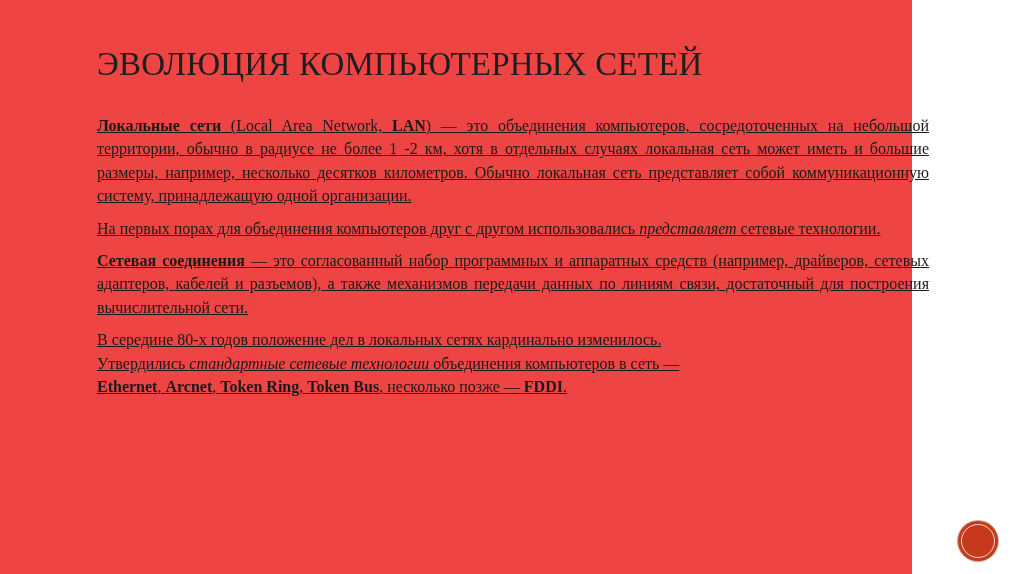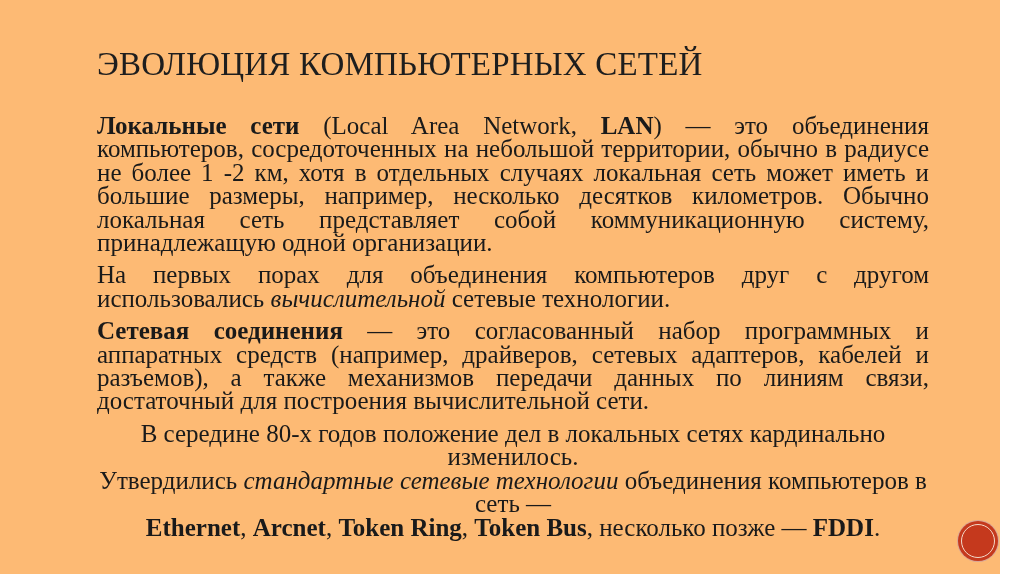--- a/index.html
+++ b/index.html
@@ -11,51 +11,52 @@
       width: 1024px;
       height: 574px;
       position: relative;
       overflow: hidden;
       font-family: "Liberation Serif", "DejaVu Serif", serif;
       color: #1a1a1a;
     }
     .slide {
       position: absolute;
       left: 0; top: 0;
-      width: 1000px;
+      width: 912px;
       height: 574px;
-      background: #fdba74;
+      background: #ef4444;
     }
     .title {
       position: absolute;
       left: 97px;
       top: 44px;
       font-family: "Liberation Serif", "DejaVu Serif", serif;
       font-size: 33px;
       letter-spacing: 0.2px;
       color: #1e1e1e;
       white-space: nowrap;
       margin: 0;
       font-weight: normal;
       line-height: 40px;
     }
     .content {
       position: absolute;
       left: 97px;
       top: 114px;
       width: 832px;
-      font-size: 25px;
+      font-size: 16px;
       line-height: 23.4px;
       color: #1a1a1a;
+      text-decoration: underline;
     }
     .para {
       margin: 0 0 9px 0;
       text-align: justify;
     }
-    .para.last-left { text-align: center; }
+    .para.last-left { text-align: left; }
     b { font-weight: bold; }
     i { font-style: italic; }
     .dot-wrap {
       position: absolute;
       left: 958px;
       top: 521px;
       width: 40px;
       height: 40px;
       border-radius: 50%;
       background: #c5391d;
@@ -74,21 +75,21 @@
 <body>
 
 <div class="slide">
 
   <h1 class="title">ЭВОЛЮЦИЯ КОМПЬЮТЕРНЫХ СЕТЕЙ</h1>
 
   <div class="content">
 
     <p class="para"><b>Локальные сети</b><span> (Local Area Network, </span><b>LAN</b><span>) — это объединения компьютеров, сосредоточенных на небольшой территории, обычно в радиусе не более 1 -2 км, хотя в отдельных случаях локальная сеть может иметь и большие размеры, например, несколько десятков километров. Обычно локальная сеть представляет собой коммуникационную систему, принадлежащую одной организации.</span></p>
 
-    <p class="para"><span>На первых порах для объединения компьютеров друг с другом использовались </span><i>вычислительной</i><span> сетевые технологии.</span></p>
+    <p class="para"><span>На первых порах для объединения компьютеров друг с другом использовались </span><i>представляет</i><span> сетевые технологии.</span></p>
 
     <p class="para"><b>Сетевая соединения</b><span> — это согласованный набор программных и аппаратных средств (например, драйверов, сетевых адаптеров, кабелей и разъемов), а также механизмов передачи данных по линиям связи, достаточный для построения вычислительной сети.</span></p>
 
     <p class="para last-left"><span>В середине 80-х годов положение дел в локальных сетях кардинально изменилось.</span><br><span>Утвердились </span><i>стандартные сетевые технологии</i><span> объединения компьютеров в сеть —</span><br><b>Ethernet</b><span>, </span><b>Arcnet</b><span>, </span><b>Token Ring</b><span>, </span><b>Token Bus</b><span>, несколько позже — </span><b>FDDI</b><span>.</span></p>
 
   </div>
 
   <div class="dot-wrap">
     <div class="dot-ring"></div>
   </div>

